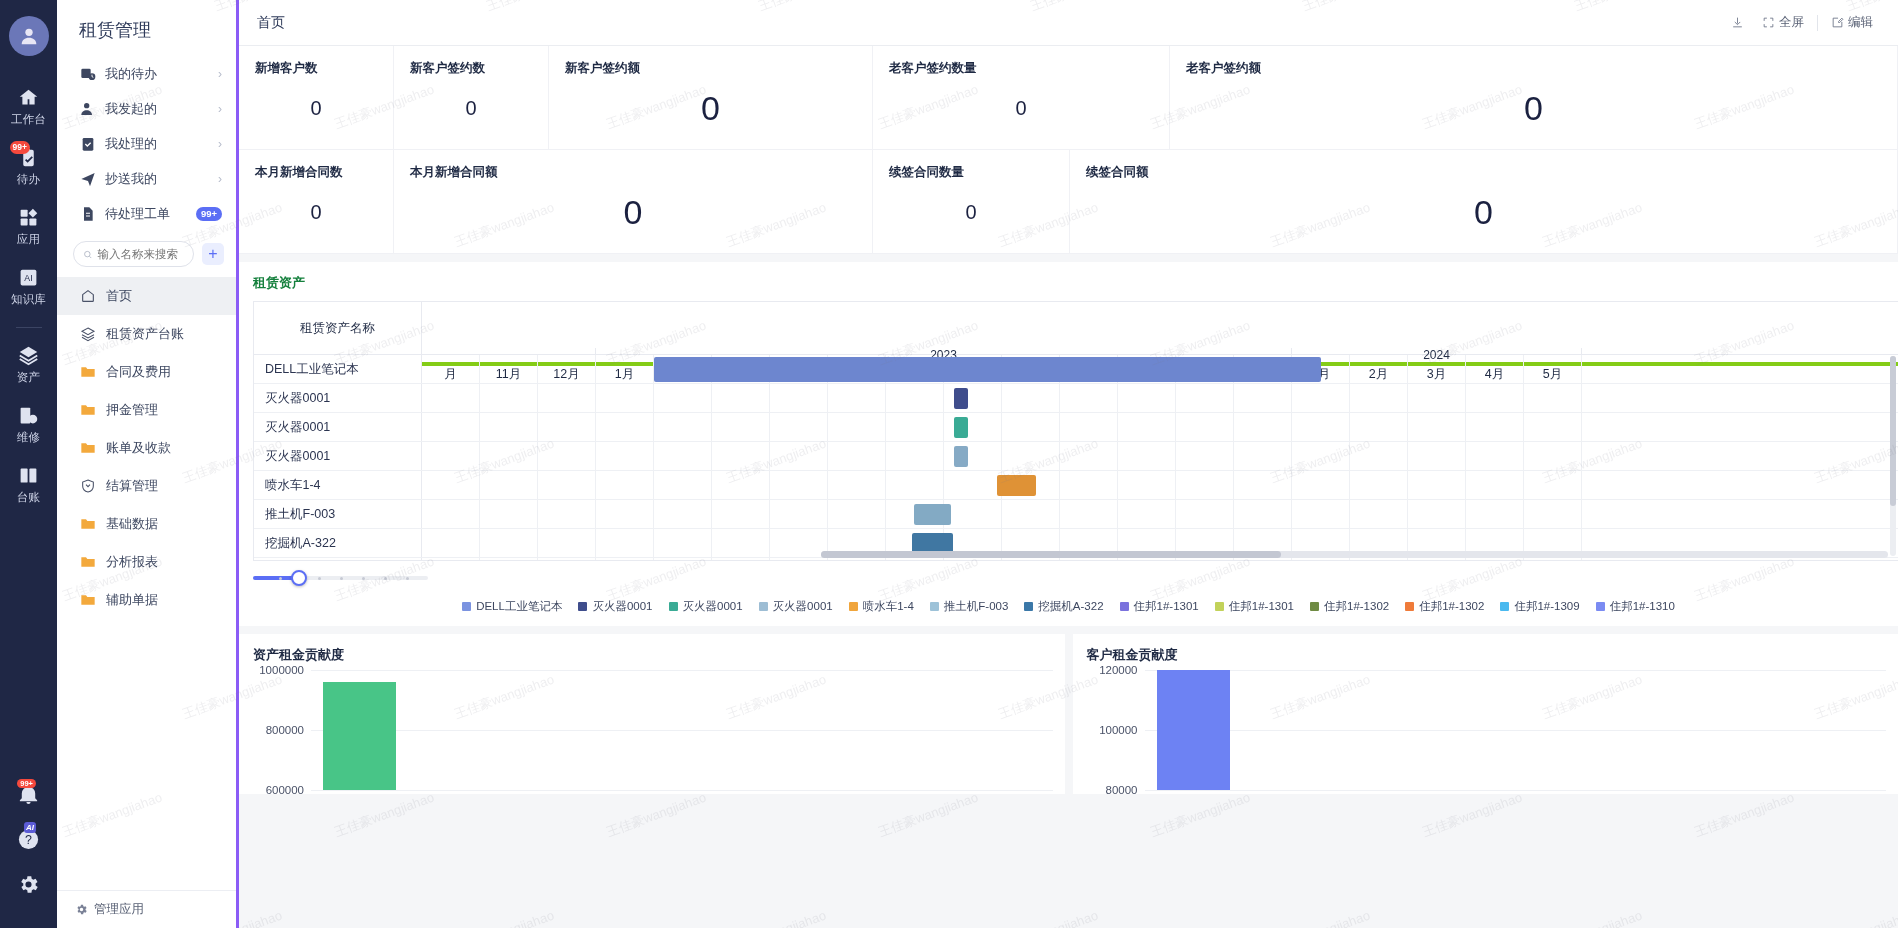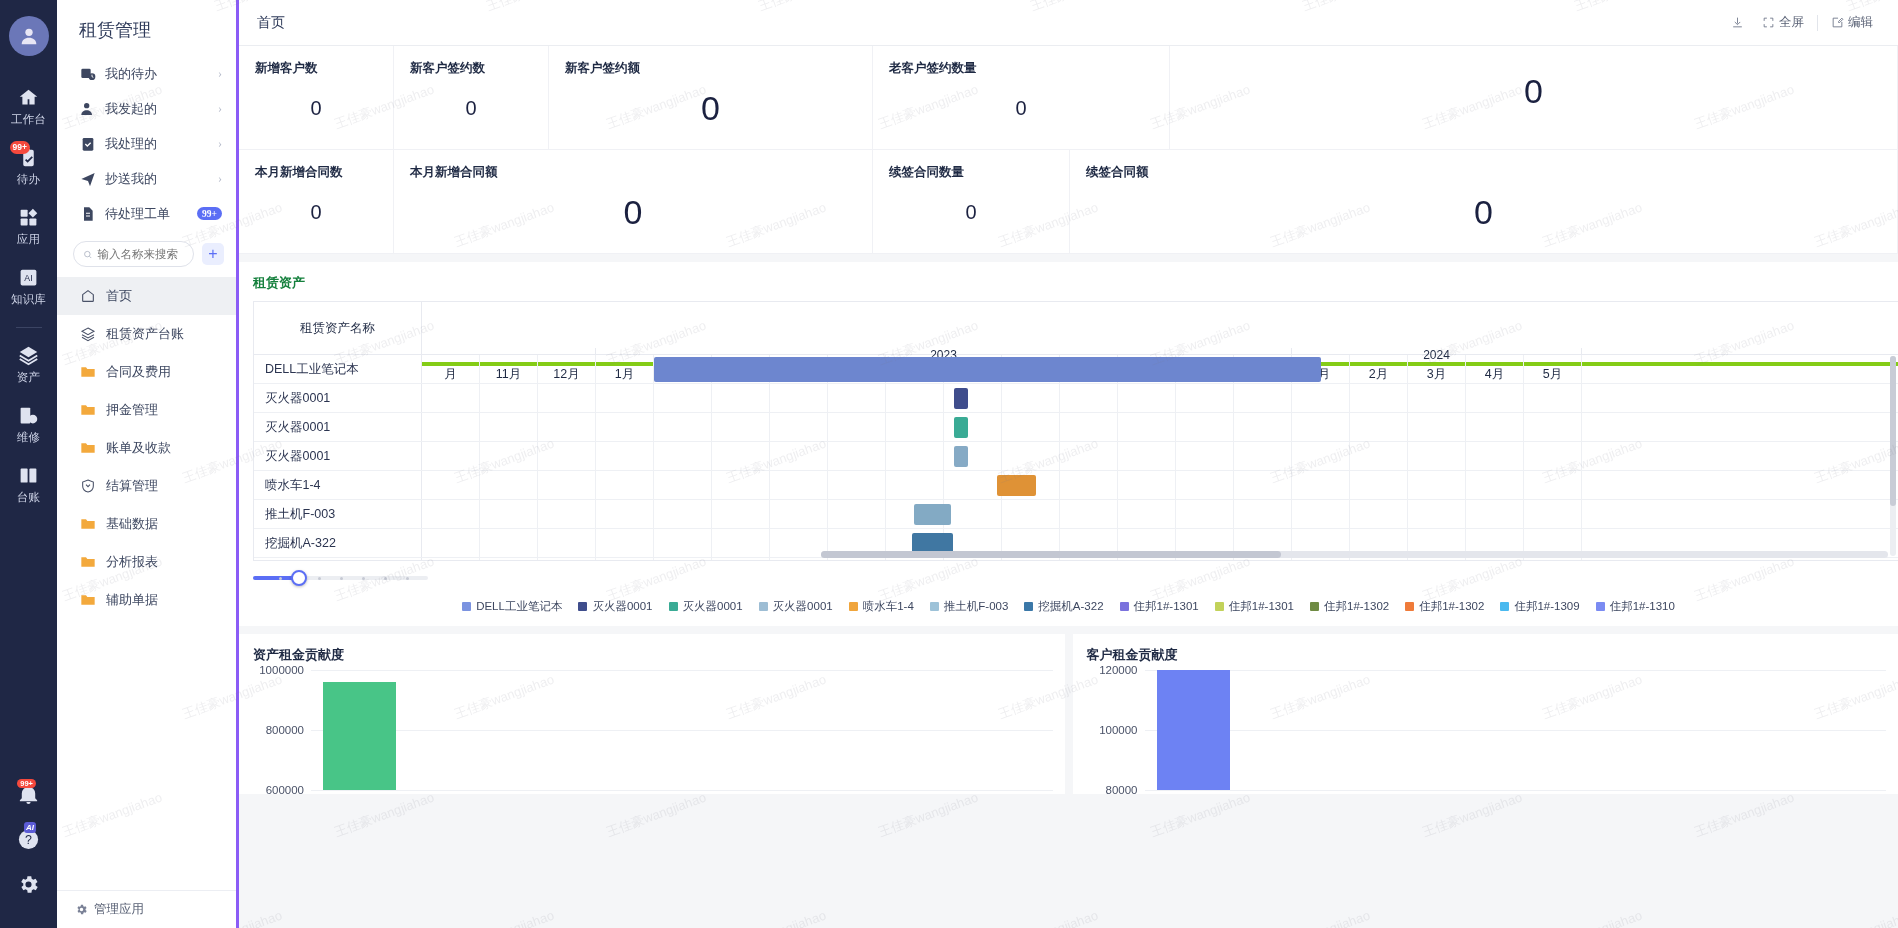--- a/index.html
+++ b/index.html
@@ -49,21 +49,21 @@
 
   
   .sidebar {
     width: 182px; flex: 0 0 182px; background:#fff;
     border-right:3px solid #8b5cf6; display:flex; flex-direction:column;
     position: relative;
   }
   .sb-title { font-size: 18px; color:#2e3a59; padding: 18px 0 14px 22px; font-weight:400;}
   .sb-link {
     display:flex; align-items:center; height: 35px; padding: 0 14px 0 22px;
-    cursor:pointer; position:relative;font-family:Liberation Serif, serif;
+    cursor:pointer; position:relative;
   }
   .sb-link .ico { width:17px; height:17px; margin-right: 9px; display:flex; align-items:center; justify-content:center;}
   .sb-link .ico svg { width:16px; height:16px; }
   .sb-link .txt { font-size: 13px; color:#3d4760; flex:1; }
   .chev { color:#b6bccb; font-size: 12px; }
   .pill { background:#5b6ef5; color:#fff; font-size:9.5px; font-weight:700;
     border-radius:9px; padding:1.5px 5px; }
   .sb-search-row { display:flex; align-items:center; padding: 10px 12px 10px 16px; gap: 8px;}
   .sb-search {
     flex:1; height: 26px; border:1px solid #dfe2ea; border-radius: 13px;
@@ -524,20 +524,21 @@
           </div>
           <div class="stat-card" style="width:324px">
             <div class="stat-label">新客户签约额</div>
             <div class="stat-val v-lg">0</div>
           </div>
           <div class="stat-card" style="width:297px">
             <div class="stat-label">老客户签约数量</div>
             <div class="stat-val v-sm">0</div>
           </div>
           <div class="stat-card" style="flex:1">
+            <div class="stat-label">老客户签约额</div>
             <div class="stat-val v-lg">0</div>
           </div>
         </div>
         <div class="stat-row">
           <div class="stat-card" style="width:155px">
             <div class="stat-label">本月新增合同数</div>
             <div class="stat-val v-sm">0</div>
           </div>
           <div class="stat-card" style="width:479px">
             <div class="stat-label">本月新增合同额</div>

